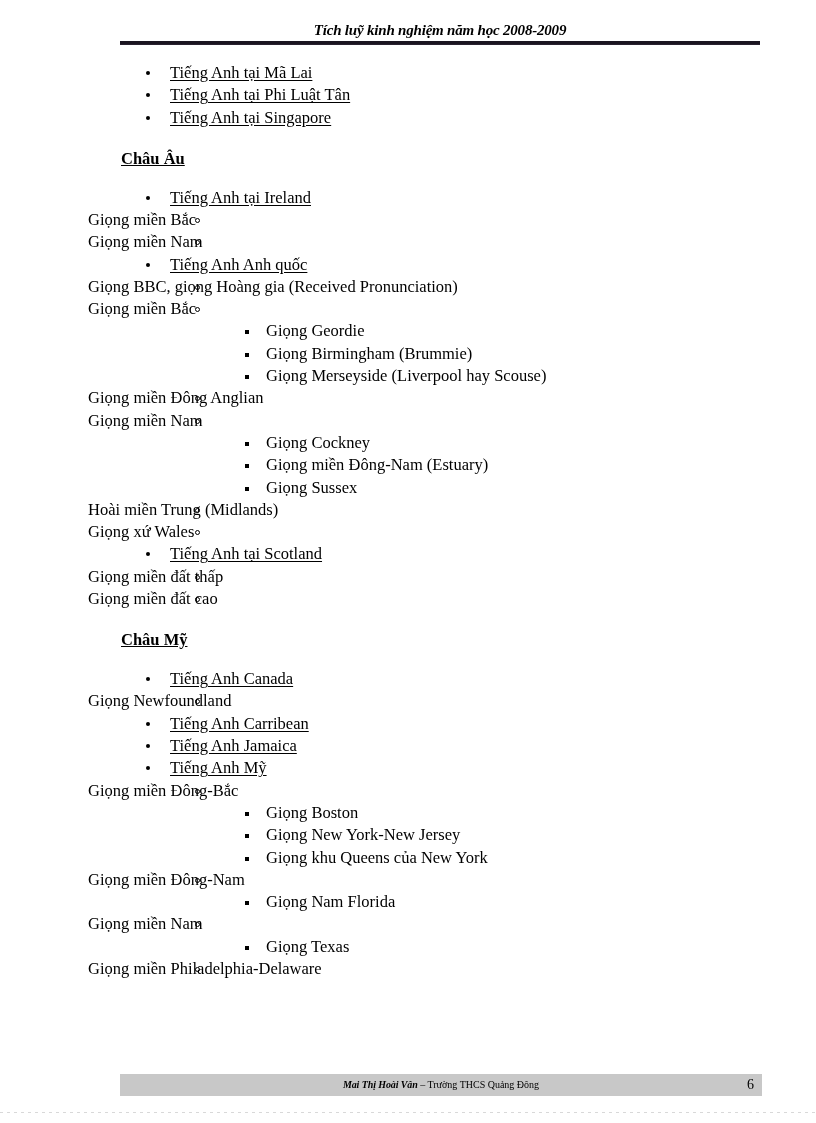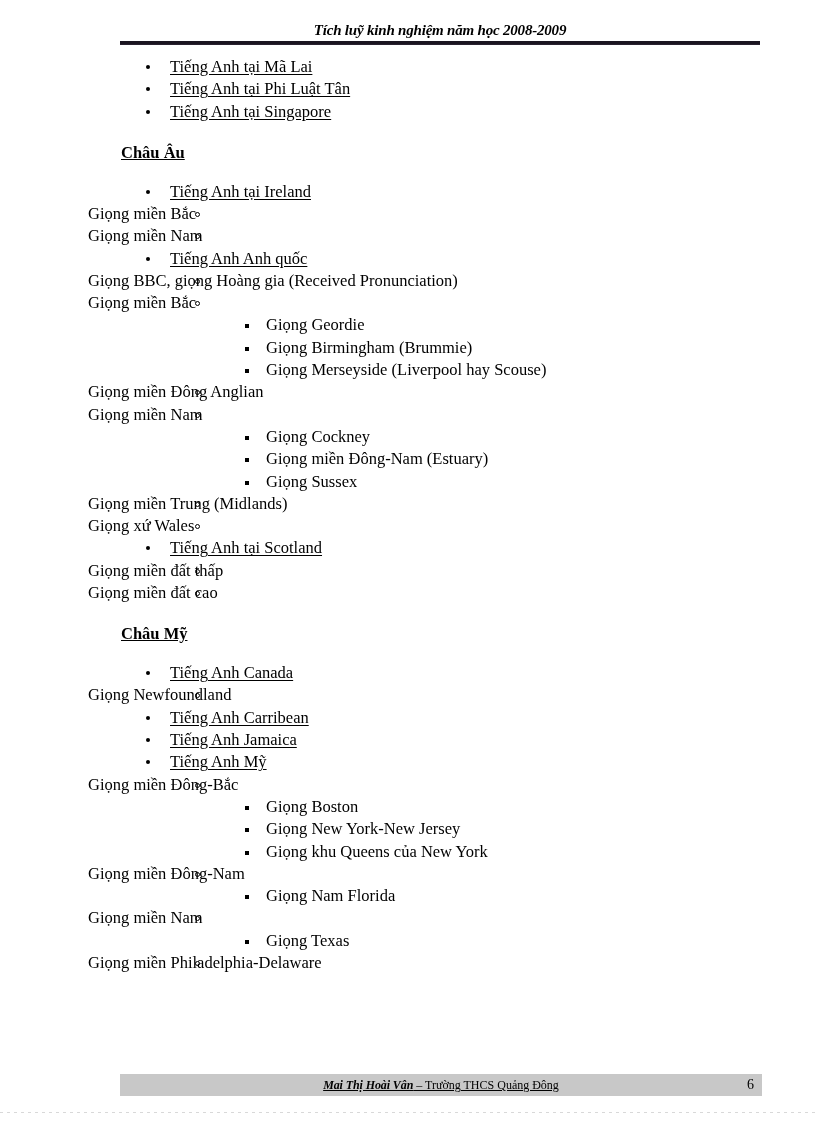--- a/index.html
+++ b/index.html
@@ -43,21 +43,21 @@
     margin-top: 2px;
     height: 0;
     border-top: 3px solid #1a1420;
     border-bottom: 1px solid #2a2230;
   }
 
   
   .content {
     position: absolute;
     left: 0;
-    top: 56px;
+    top: 62px;
     width: 816px;
   }
 
   .section-heading {
     font-size: 16.5px;
     font-weight: bold;
     margin-left: 121px;
     line-height: 1.2;
     white-space: nowrap;
     text-decoration: underline;
@@ -143,24 +143,23 @@
     width: 100%;
     height: 100%;
     display: flex;
     align-items: center;
   }
   .footer-center {
     position: absolute;
     left: 0;
     right: 0;
     text-align: center;
-    font-size: 12px;
+    font-size: 10px;
     line-height: 22px;
     white-space: nowrap;
-    text-decoration: underline;
   }
   .footer-name {
     font-weight: bold;
     font-style: italic;
     letter-spacing: -0.1px;
   }
   .footer-school {
     font-weight: normal;
     font-style: normal;
   }
@@ -275,21 +274,21 @@
             <span class="marker"></span>
             <span class="label">Giọng miền Đông-Nam (Estuary)</span>
           </li>
           <li>
             <span class="marker"></span>
             <span class="label">Giọng Sussex</span>
           </li>
         </ul>
         <li>
           <span class="marker"></span>
-          <span class="label">Giọng miền Trung (Midlands)</span>
+          <span class="label">Hoài miền Trung (Midlands)</span>
         </li>
         <li>
           <span class="marker"></span>
           <span class="label">Giọng xứ Wales</span>
         </li>
       </ul>
 
       <li>
         <span class="marker"></span>
         <span class="label">Tiếng Anh tại Scotland</span>

